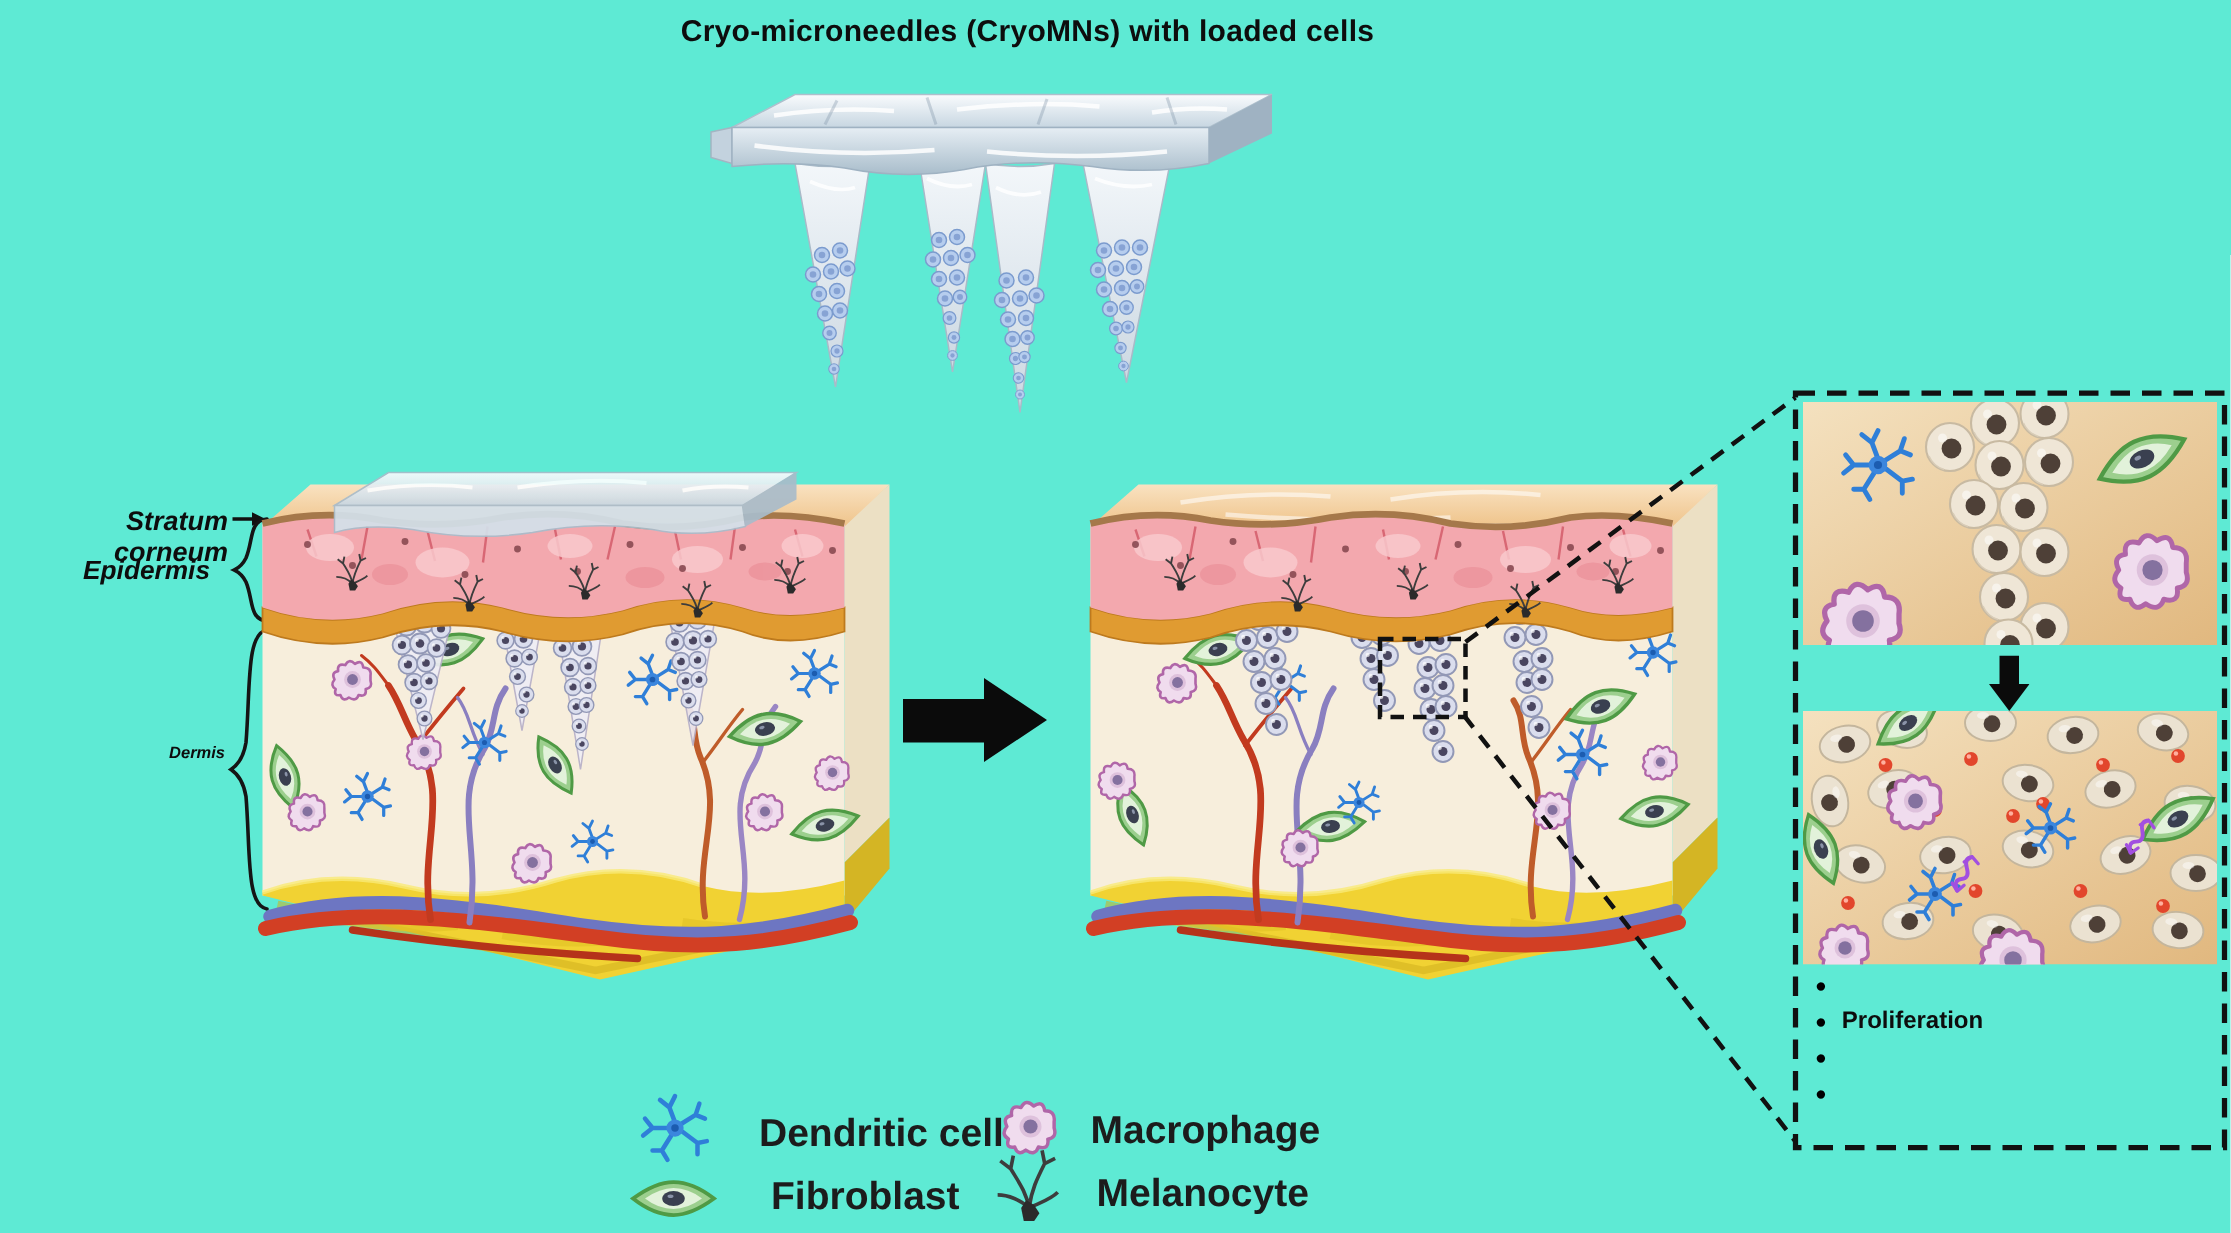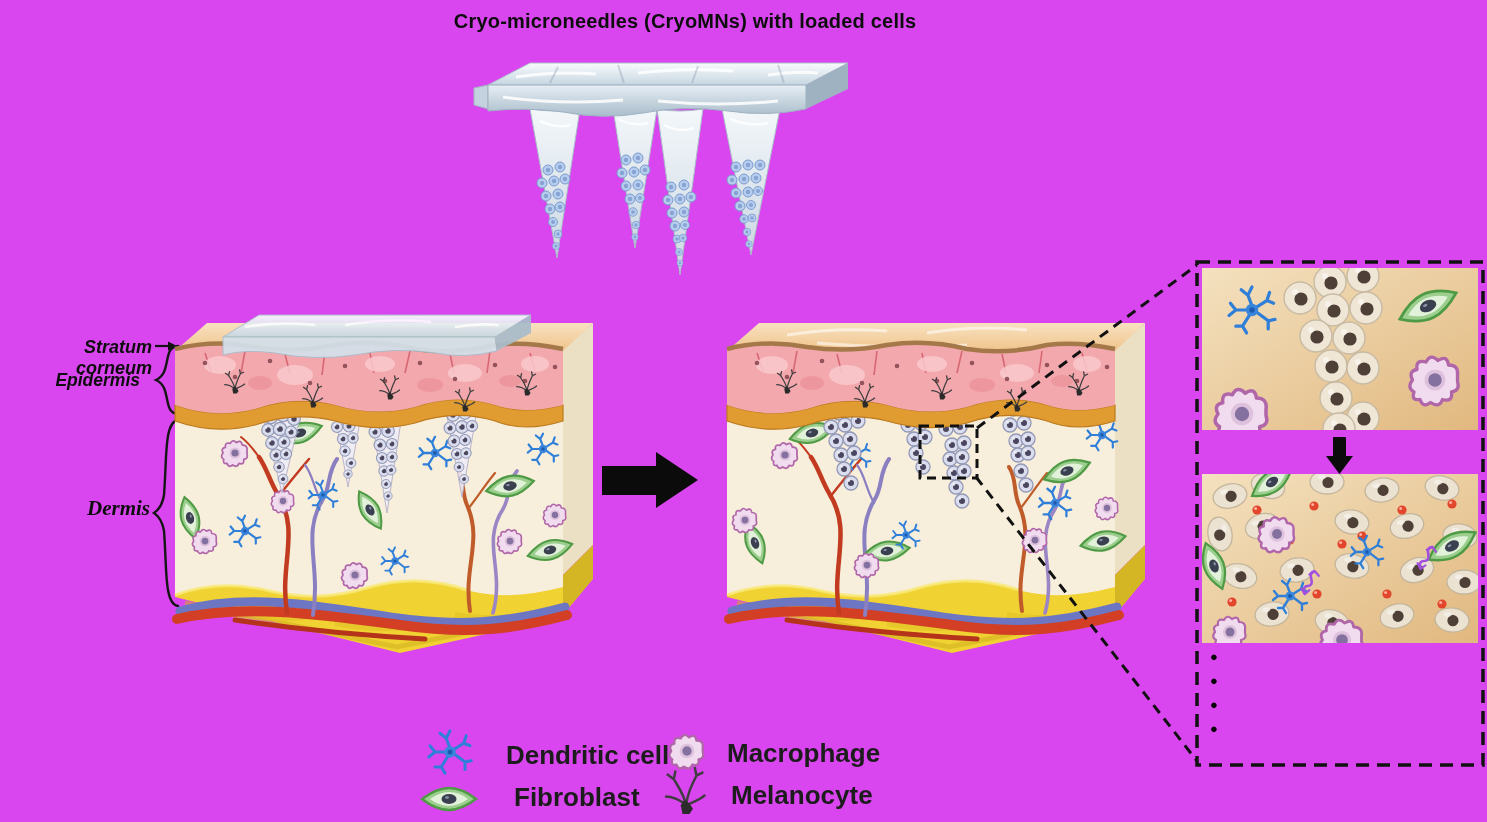--- a/index.html
+++ b/index.html
@@ -1,16 +1,16 @@
 <!DOCTYPE html>
 <html><head>
 <meta charset="utf-8">
 <style>
   html,body{margin:0;padding:0;background:#fff;}
-  #canvas{position:relative;width:1487px;height:822px;background:#d946ef;overflow:hidden;
+  #canvas{position:relative;width:1487px;height:822px;background:#5eead4;overflow:hidden;
           font-family:"Liberation Sans",sans-serif;color:#111;}
   .abs{position:absolute;}
   .title{font-size:20px;font-weight:bold;text-align:center;letter-spacing:.2px;color:#0d0d0d;}
   .caption{font-size:19px;font-weight:bold;text-align:center;color:#0d0d0d;}
   .skin-label{font-style:italic;font-weight:600;font-size:18px;color:#0d0d0d;text-align:right;}
   .legend-label{font-size:26px;font-weight:bold;color:#1c1c1c;white-space:nowrap;}
   .bullets{width:262px;}
   .bullet-row{display:flex;align-items:flex-start;margin-bottom:1px;}
   .bullet-dot{font-size:13px;line-height:23px;margin:0 10px 0 4px;color:#000;}
   .bullet-text{font-size:16px;font-weight:bold;line-height:23px;color:#0d0d0d;width:225px;}
@@ -241,21 +241,21 @@
       </g>
     </g>
   </svg>
 
   <div class="abs skin-label" style="left:4px;top:337px;width:148px;">Stratum corneum</div>
   <svg class="abs" style="left:154px;top:339px;" width="24" height="14" viewBox="0 0 24 14">
     <line x1="1" y1="7" x2="14" y2="7" stroke="#111" stroke-width="2.2"></line>
     <polygon points="14,2.5 23,7 14,11.5" fill="#111"></polygon>
   </svg>
   <div class="abs skin-label" style="left:16px;top:370px;width:124px;font-size:17.5px;">Epidermis</div>
-  <div class="abs skin-label" style="left:50px;top:496px;width:100px;font-size:21px;font-family:Liberation Serif, serif;">Dermis</div>
+  <div class="abs skin-label" style="left:50px;top:496px;width:100px;font-size:11px;">Dermis</div>
   <svg class="abs" style="left:148px;top:340px;" width="34" height="275" viewBox="0 0 34 275">
     <path d="M30,6 C18,7 21,20 16,32 C13,38 10,39 8,40 C10,41 13,42 16,48 C21,60 18,73 30,74" fill="none" stroke="#151515" stroke-width="2.4" stroke-linecap="round"></path>
     <path d="M30,80 C16,82 19,118 16,155 C14,167 9,171 6,173 C9,175 14,179 16,191 C19,228 16,264 30,266" fill="none" stroke="#151515" stroke-width="2.4" stroke-linecap="round"></path>
   </svg>
 
   <svg class="abs" style="left:165px;top:293px;" width="440" height="378" viewBox="0 0 440 378">
     <polygon points="398,56 428,30 428,252 398,282" fill="#ece0c4"></polygon>
     <polygon points="398,282 428,252 428,286 398,322" fill="#d4b524"></polygon>
     <path d="M10,58 Q50,48 90,56 Q130,62 170,54 Q210,48 250,58 Q290,64 330,54 Q360,50 398,58 L428,30 L42,30 Z" fill="url(#gSkinTop)"></path>
     <rect x="10" y="56" width="388" height="248" fill="#f7eedc"></rect>
@@ -517,20 +517,21 @@
     <use href="#wavyarr" transform="translate(105,105) rotate(-50)"></use>
     <use href="#wavyarr" transform="translate(222,80) rotate(-45)"></use>
   </svg>
 
   <div class="abs bullets" style="left:1206px;top:645px;">
     <div class="bullet-row">
       <span class="bullet-dot">●</span>
     </div>
     <div class="bullet-row">
       <span class="bullet-dot">●</span>
+      <span class="bullet-text">Proliferation</span>
     </div>
     <div class="bullet-row">
       <span class="bullet-dot">●</span>
     </div>
     <div class="bullet-row">
       <span class="bullet-dot">●</span>
     </div>
   </div>
 
   <svg class="abs" style="left:426px;top:728px;" width="48" height="48" viewBox="-24 -24 48 48">

